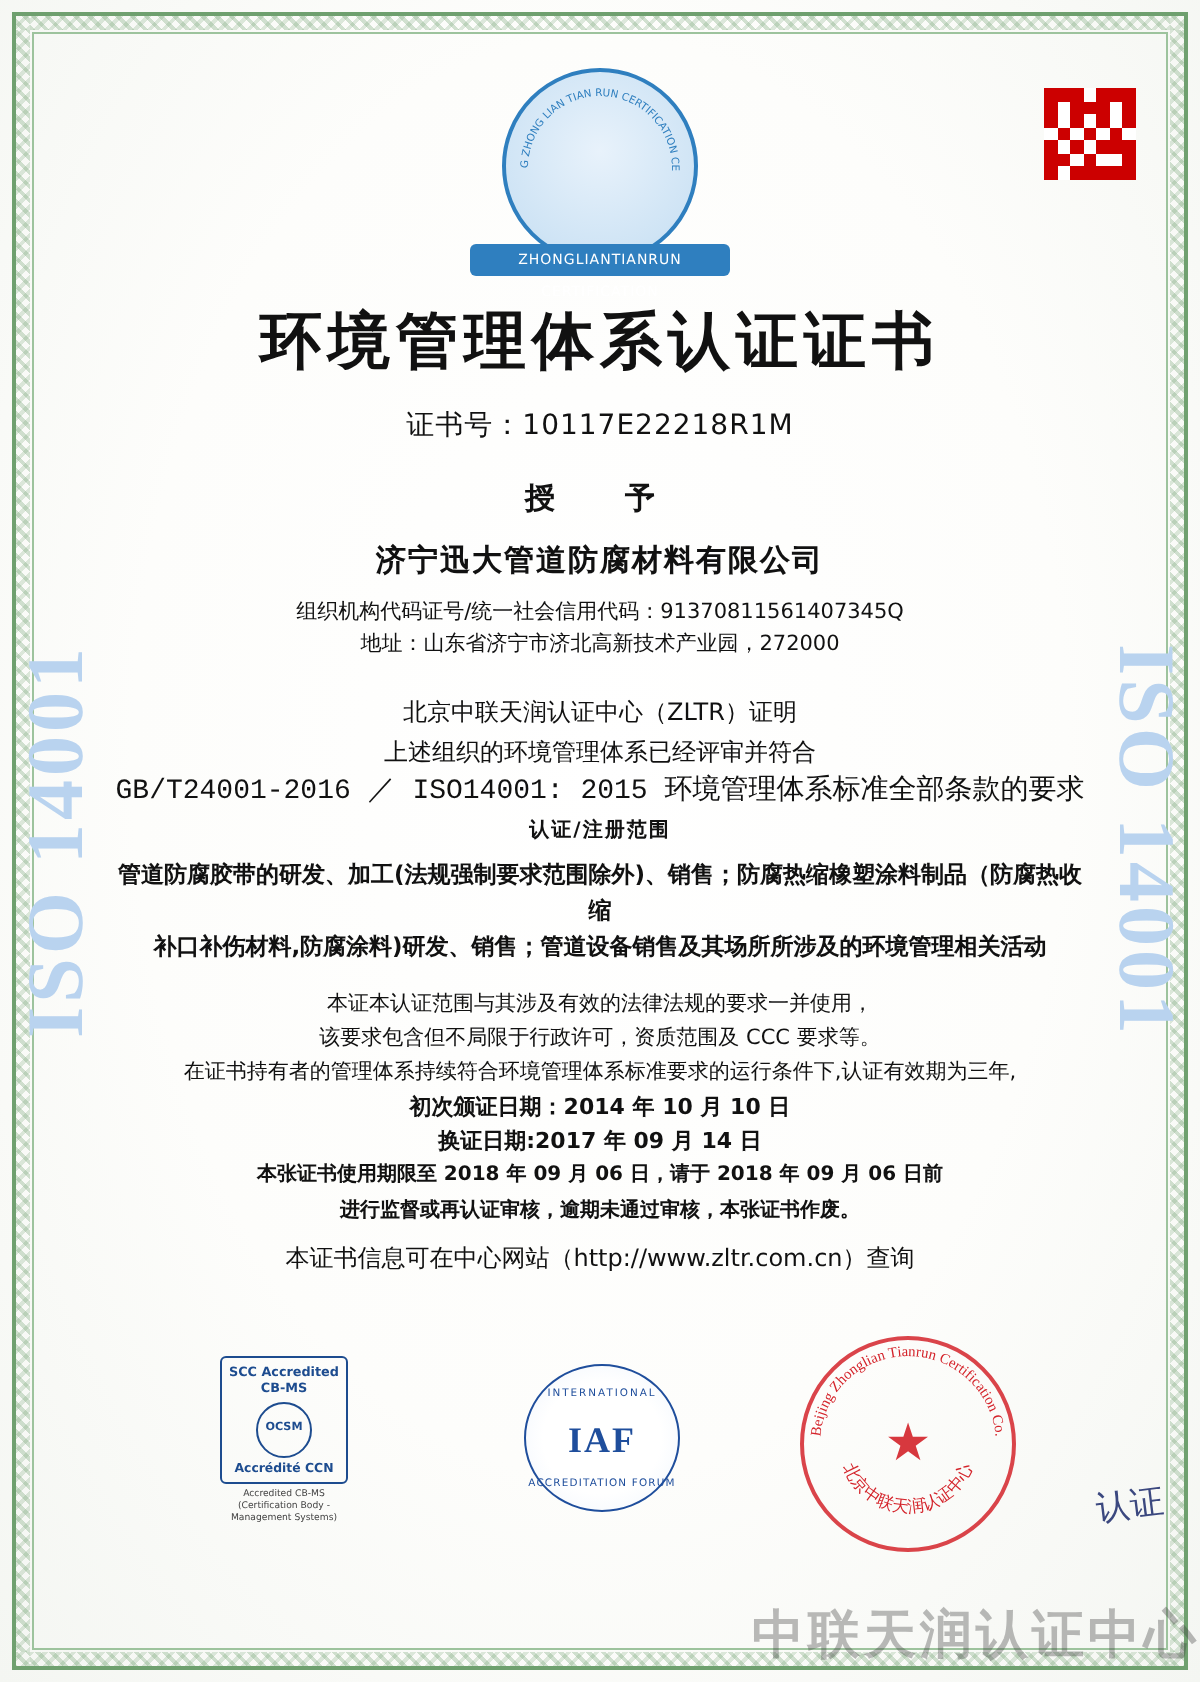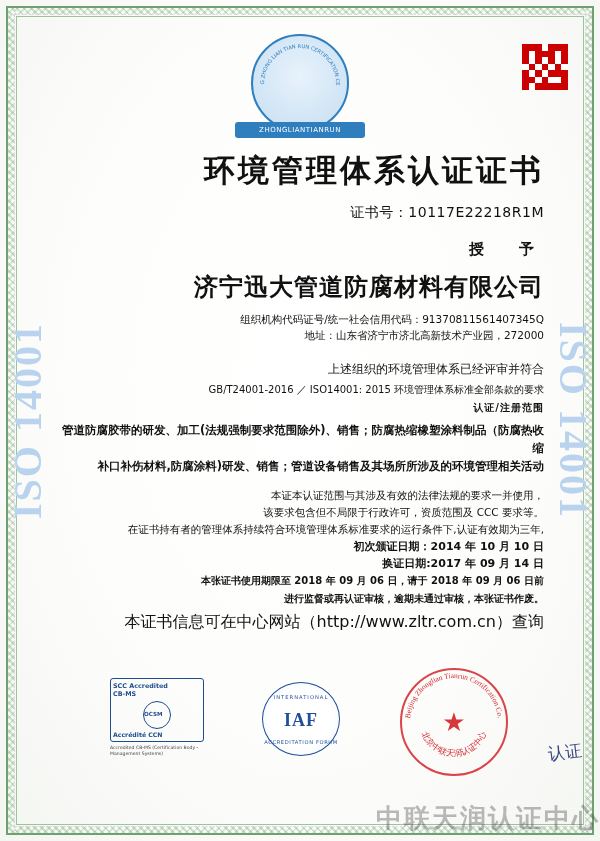--- a/index.html
+++ b/index.html
@@ -160,21 +160,21 @@
     line-height: 16px;
     letter-spacing: .5px;
   }
 
   
   .content {
     position: absolute;
     left: 56px;
     right: 56px;
     top: 150px;
-    text-align: right;
+    text-align: center;
     color: #111;
   }
   .title {
     font-size: 31px;
     font-weight: bold;
     letter-spacing: 3px;
     color: #111;
     font-family: "DejaVu Sans", sans-serif;
     margin-bottom: 12px;
   }
@@ -183,39 +183,40 @@
     margin-bottom: 18px;
     letter-spacing: .5px;
   }
   .grant {
     font-size: 15px;
     font-weight: bold;
     letter-spacing: 10px;
     margin-bottom: 12px;
   }
   .company {
-    font-size: 24px;
+    font-size: 15px;
     font-weight: bold;
     letter-spacing: 1px;
     margin-bottom: 9px;
   }
   .meta-line {
     font-size: 10.5px;
     line-height: 15px;
     margin-bottom: 1px;
   }
   .block-gap { height: 16px; }
   .stmt {
     font-size: 12px;
     line-height: 18px;
     margin-bottom: 2px;
   }
   .stmt-std {
-    font-size: 10px;
+    font-size: 14px;
     line-height: 19px;
+    font-family: Liberation Mono, monospace;
   }
   .scope-head {
     font-size: 10px;
     font-weight: bold;
     margin: 2px 0 6px 0;
     letter-spacing: 1px;
   }
   .scope-line {
     font-size: 11.5px;
     font-weight: bold;
@@ -235,39 +236,39 @@
     font-size: 11px;
     line-height: 17px;
     margin-top: 8px;
   }
   .notice-strong {
     font-weight: bold;
     font-size: 10px;
     line-height: 18px;
   }
   .website {
-    font-size: 16px;
+    font-size: 12px;
     line-height: 16px;
     margin-top: 6px;
   }
 
   
   .logos {
     position: absolute;
     left: 0;
     right: 0;
     top: 660px;
     height: 120px;
   }
   .logo-scc {
     position: absolute;
     left: 110px;
     top: 18px;
-    width: 94px;
-    text-align: left;
+    width: 64px;
+    text-align: center;
     font-size: 6px;
     line-height: 8px;
     color: #111;
   }
   .scc-box {
     border: 1.4px solid #1d4c8f;
     border-radius: 3px;
     padding: 3px 2px 2px 2px;
   }
   .scc-top { font-weight: bold; font-size: 6.4px; line-height: 8px; color:#1d4c8f;}
@@ -454,20 +455,21 @@
       <span>证书号：</span><span>10117E22218R1M</span>
     </div>
 
     <div class="grant">授　予</div>
     <div class="company">济宁迅大管道防腐材料有限公司</div>
     <div class="meta-line">组织机构代码证号/统一社会信用代码：91370811561407345Q</div>
     <div class="meta-line">地址：山东省济宁市济北高新技术产业园，272000</div>
 
     <div class="block-gap"></div>
 
+    <div class="stmt">北京中联天润认证中心（ZLTR）证明</div>
     <div class="stmt">上述组织的环境管理体系已经评审并符合</div>
     <div class="stmt-std">GB/T24001-2016 ／ ISO14001: 2015 环境管理体系标准全部条款的要求</div>
 
     <div class="scope-head">认证/注册范围</div>
     <div class="scope-line">管道防腐胶带的研发、加工(法规强制要求范围除外)、销售；防腐热缩橡塑涂料制品（防腐热收缩</div>
     <div class="scope-line">补口补伤材料,防腐涂料)研发、销售；管道设备销售及其场所所涉及的环境管理相关活动</div>
 
     <div class="legal">本证本认证范围与其涉及有效的法律法规的要求一并使用，</div>
     <div class="legal" style="margin-top:0">该要求包含但不局限于行政许可，资质范围及 CCC 要求等。</div>
     <div class="legal" style="margin-top:0">在证书持有者的管理体系持续符合环境管理体系标准要求的运行条件下,认证有效期为三年,</div>

